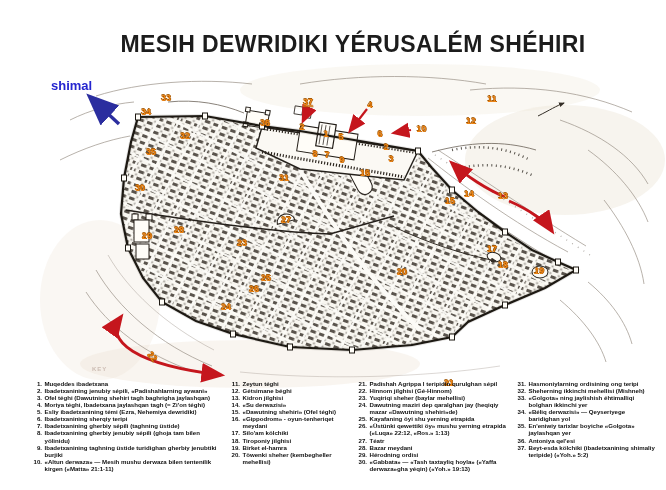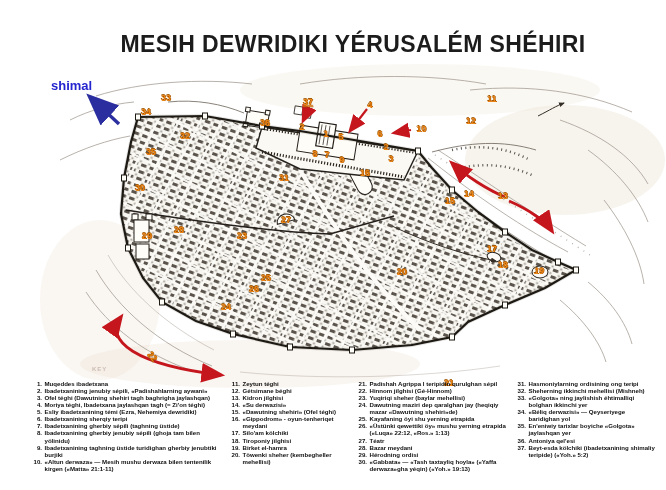--- a/index.html
+++ b/index.html
@@ -211,21 +211,21 @@
   <span class="shimal">shimal</span>
 
   <div>
       <span class="marker" style="left: 166px; top: 98px;">33</span>
       <span class="marker" style="left: 146px; top: 112px;">34</span>
       <span class="marker" style="left: 185px; top: 136px;">32</span>
       <span class="marker" style="left: 128px; top: 152px; margin-left: 23px;">35</span>
       <span class="marker" style="left: 140px; top: 188px;">30</span>
       <span class="marker" style="left: 147px; top: 237px; font-family: Liberation Mono, monospace;">29</span>
       <span class="marker" style="left: 179px; top: 230px;">28</span>
-      <span class="marker" style="left: 226px; top: 236px; padding-left: 32px;">23</span>
+      <span class="marker" style="left: 226px; top: 243px; padding-left: 32px;">23</span>
       <span class="marker" style="left: 286px; top: 220px;">27</span>
       <span class="marker" style="left: 266px; top: 278px;">25</span>
       <span class="marker" style="left: 254px; top: 289px;">26</span>
       <span class="marker" style="left: 226px; top: 307px;">24</span>
       <span class="marker" style="left: 152px; top: 357px; transform: translate(-50%, -50%) rotate(50deg);">22</span>
       <span class="marker" style="left: 449px; top: 339px; margin-top: 44px;">21</span>
       <span class="marker" style="left: 402px; top: 272px;">20</span>
       <span class="marker" style="left: 492px; top: 249px;">17</span>
       <span class="marker" style="left: 503px; top: 265px;">18</span>
       <span class="marker" style="left: 539px; top: 271px; font-style: italic;">19</span>

